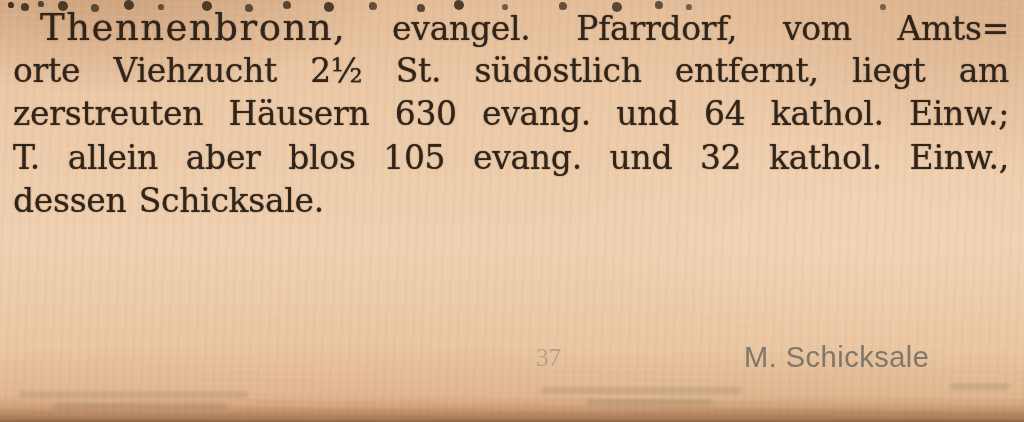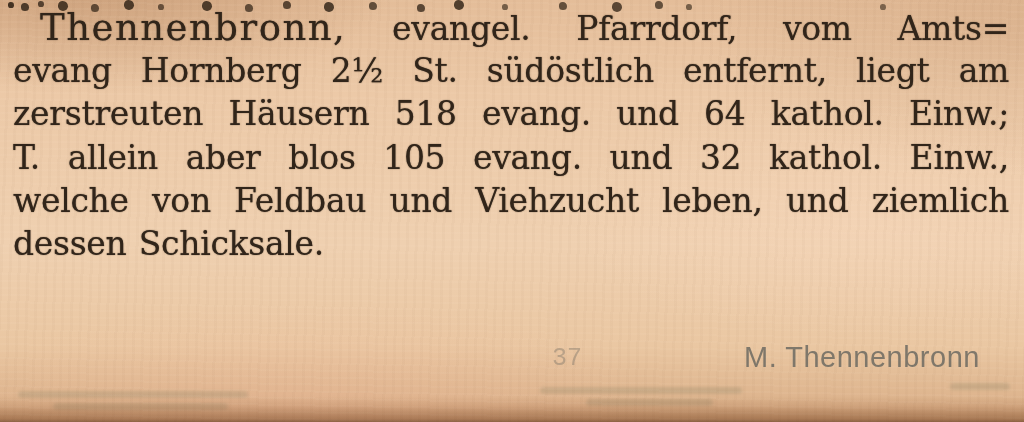--- a/index.html
+++ b/index.html
@@ -49,22 +49,22 @@
   .line.first{ padding-left:27px; }
   .line.last{ text-align-last:left; }
   .headword{ font-size:37px; letter-spacing:1.5px; }
   .watermark{
     position:absolute; left:744px; top:341px; z-index:5;
     font-family:"Liberation Sans", sans-serif;
     font-size:29px; letter-spacing:.5px;
     color:rgba(104,103,95,.82);
   }
   .faint-number{
-    position:absolute; left:552px; top:344px; z-index:4;
-    font-family:Liberation Mono, monospace;
+    position:absolute; left:536px; top:344px; z-index:4;
+    font-family:Liberation Serif, serif;
     font-size:25px; color:rgba(128,120,106,.45);
   }
   
   .bottom-band{
     position:absolute; left:0; right:0; bottom:0; height:26px; z-index:3;
     background:linear-gradient(180deg, rgba(122,72,40,0) 0%, rgba(150,94,58,.18) 40%, rgba(112,64,34,.42) 88%, rgba(84,46,24,.55) 100%);
   }
   
   .showthrough{ position:absolute; z-index:2; filter:blur(1.6px); opacity:.5; }
   .showthrough .blob{
@@ -76,30 +76,29 @@
 </style>
 </head>
 <body>
 
 <div class="grain"></div>
 
 <div class="top-fragments"></div>
 
 <div class="page-text">
   <div class="line first"><span class="headword">Thennenbronn,</span><span> evangel. Pfarrdorf, vom Amts=</span></div>
-  <div class="line">evang Hornberg 2½ St. südöstlich entfernt, liegt am</div>
-  <div class="line">zerstreuten Häusern 518 evang. und 64 kathol. Einw.;</div>
+  <div class="line">orte Viehzucht 2½ St. südöstlich entfernt, liegt am</div>
+  <div class="line">zerstreuten Häusern 630 evang. und 64 kathol. Einw.;</div>
   <div class="line">T. allein aber blos 105 evang. und 32 kathol. Einw.,</div>
-  <div class="line">welche von Feldbau und Viehzucht leben, und ziemlich</div>
   <div class="line last">dessen Schicksale.</div>
 </div>
 
 <div class="faint-number">37</div>
 
-<div class="watermark">M. Thennenbronn</div>
+<div class="watermark">M. Schicksale</div>
 
 <div class="showthrough st-left">
   <div class="blob" style="width:92%"></div>
   <div class="blob" style="width:70%; margin-left:14%"></div>
 </div>
 <div class="showthrough st-mid">
   <div class="blob" style="width:88%"></div>
   <div class="blob" style="width:55%; margin-left:20%"></div>
 </div>
 <div class="showthrough st-right">

